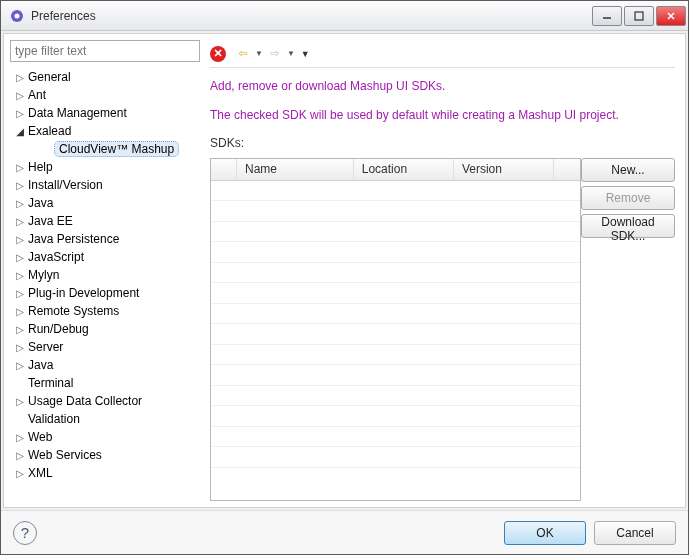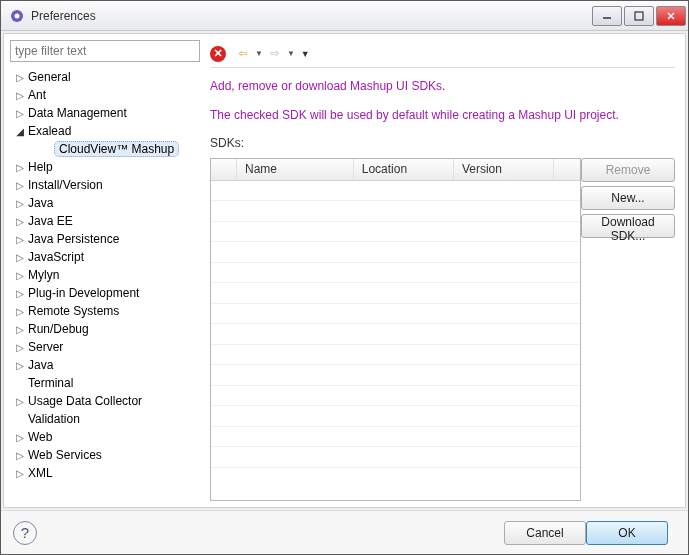--- a/index.html
+++ b/index.html
@@ -217,29 +217,29 @@
               <div class="sdk-row-empty"></div>
               <div class="sdk-row-empty"></div>
               <div class="sdk-row-empty"></div>
               <div class="sdk-row-empty"></div>
               <div class="sdk-row-empty"></div>
               <div class="sdk-row-empty"></div>
               <div class="sdk-row-empty"></div>
             </div>
         </div>
         <div class="sdk-buttons">
+          <button class="btn">New...</button>
           <button class="btn" disabled="">Remove</button>
-          <button class="btn">New...</button>
           <button class="btn">Download SDK...</button>
         </div>
       </div>
     </div>
 
   </div>
 
   <div class="bottombar">
     <div class="help">?</div>
     <div class="spacer"></div>
+    <button class="btn ok">OK</button>
     <button class="btn cancel">Cancel</button>
-    <button class="btn ok">OK</button>
   </div>
 
 </div>
 
 </body></html>

